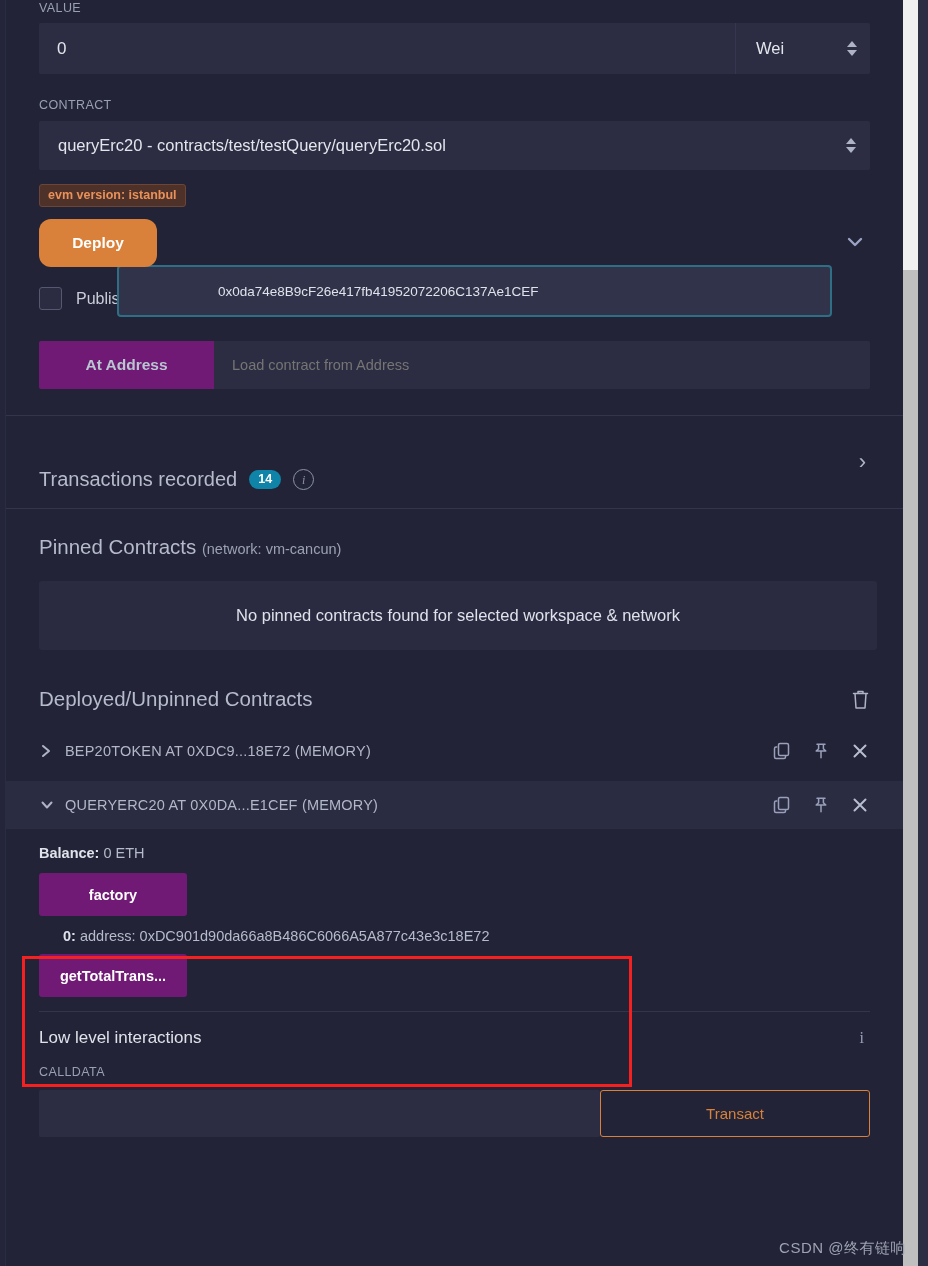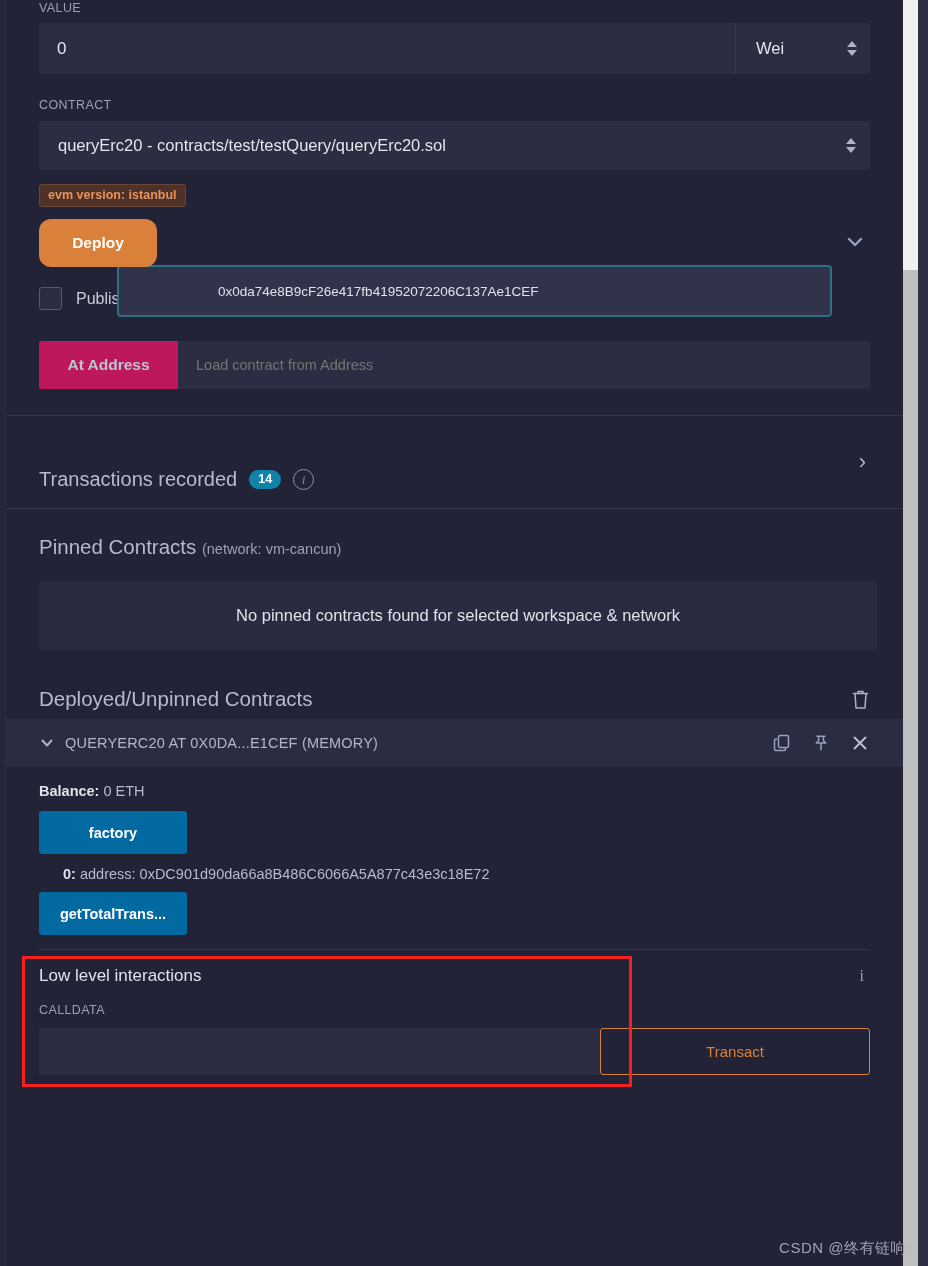--- a/index.html
+++ b/index.html
@@ -225,22 +225,22 @@
   .ipfs-label { font-size: 16px; color: #c9cdd9; }
 
   .ataddr-row {
     margin-top: 31px;
     display: flex;
     height: 48px;
     border-radius: 2px;
     overflow: hidden;
   }
   .ataddr-btn {
-    width: 139px;
-    background: #be185d;
+    width: 175px;
+    background: #701a75;
     color: #b9c6d2;
     font-weight: bold;
     font-size: 15.5px;
     display: flex;
     align-items: center;
     justify-content: center;
     border: none;
     cursor: pointer;
     font-family: "Liberation Sans", sans-serif;
   }
@@ -388,21 +388,21 @@
   }
   .balance-row b { color: #dfe2ea; }
 
   
   .fn-area {
     position: relative;
     padding: 0 33px;
     margin-top: 12px;
   }
   .fn-btn {
-    background: #0369a1;
+    background: #701a75;
     color: #fff;
     font-weight: bold;
     font-size: 14.5px;
     border: none;
     border-radius: 3px;
     height: 43px;
     min-width: 148px;
     padding: 0 14px;
     cursor: pointer;
     font-family: "Liberation Sans", sans-serif;
@@ -586,20 +586,46 @@
 
     <div class="deployed-head">
       <span class="deployed-title">Deployed/Unpinned Contracts</span>
       <span class="trash-icon">
         <svg width="19" height="21" viewBox="0 0 19 21">
           <path d="M2.5 4.5 h14 M7 4.5 v-2 h5 v2 M4 4.5 l1 14.5 h9 l1 -14.5" stroke="#aeb3c6" stroke-width="1.5" fill="none" stroke-linecap="round" stroke-linejoin="round"></path>
         </svg>
       </span>
     </div>
 
+    <div class="contract-row">
+      <span class="caret">
+        <svg width="14" height="16" viewBox="0 0 14 16">
+          <path d="M4 3 L10 8 L4 13" stroke="#aeb3c6" stroke-width="2" fill="none" stroke-linecap="round" stroke-linejoin="round"></path>
+        </svg>
+      </span>
+      <span class="contract-name">BEP20TOKEN AT 0XDC9...18E72 (MEMORY)</span>
+      <span class="row-icons">
+        <span>
+          <svg width="20" height="20" viewBox="0 0 20 20">
+            <rect x="6.5" y="2.5" width="10" height="12" rx="1.6" stroke="#9aa0bb" stroke-width="1.5" fill="none"></rect>
+            <path d="M4.8 6 H4 a1.5 1.5 0 0 0 -1.5 1.5 V16 a1.5 1.5 0 0 0 1.5 1.5 h8 a1.5 1.5 0 0 0 1.5 -1.5 v-0.8" stroke="#9aa0bb" stroke-width="1.5" fill="none" stroke-linecap="round"></path>
+          </svg>
+        </span>
+        <span>
+          <svg width="20" height="20" viewBox="0 0 20 20">
+            <path d="M6 3.2 h8 M7.6 3.2 v4.6 l-2.4 2.3 h9.6 l-2.4 -2.3 v-4.6 M10 10.1 v6.7" stroke="#9aa0bb" stroke-width="1.5" fill="none" stroke-linecap="round" stroke-linejoin="round"></path>
+          </svg>
+        </span>
+        <span>
+          <svg width="20" height="20" viewBox="0 0 20 20">
+            <path d="M4.5 4.5 L15.5 15.5 M15.5 4.5 L4.5 15.5" stroke="#b8bdd0" stroke-width="2" stroke-linecap="round"></path>
+          </svg>
+        </span>
+      </span>
+    </div>
 
     <div class="contract-row selected">
       <span class="caret">
         <svg width="16" height="16" viewBox="0 0 16 16">
           <path d="M3.5 5.5 L8 10.5 L12.5 5.5" stroke="#aeb3c6" stroke-width="2" fill="none" stroke-linecap="round" stroke-linejoin="round"></path>
         </svg>
       </span>
       <span class="contract-name">QUERYERC20 AT 0X0DA...E1CEF (MEMORY)</span>
       <span class="row-icons">
         <span>

